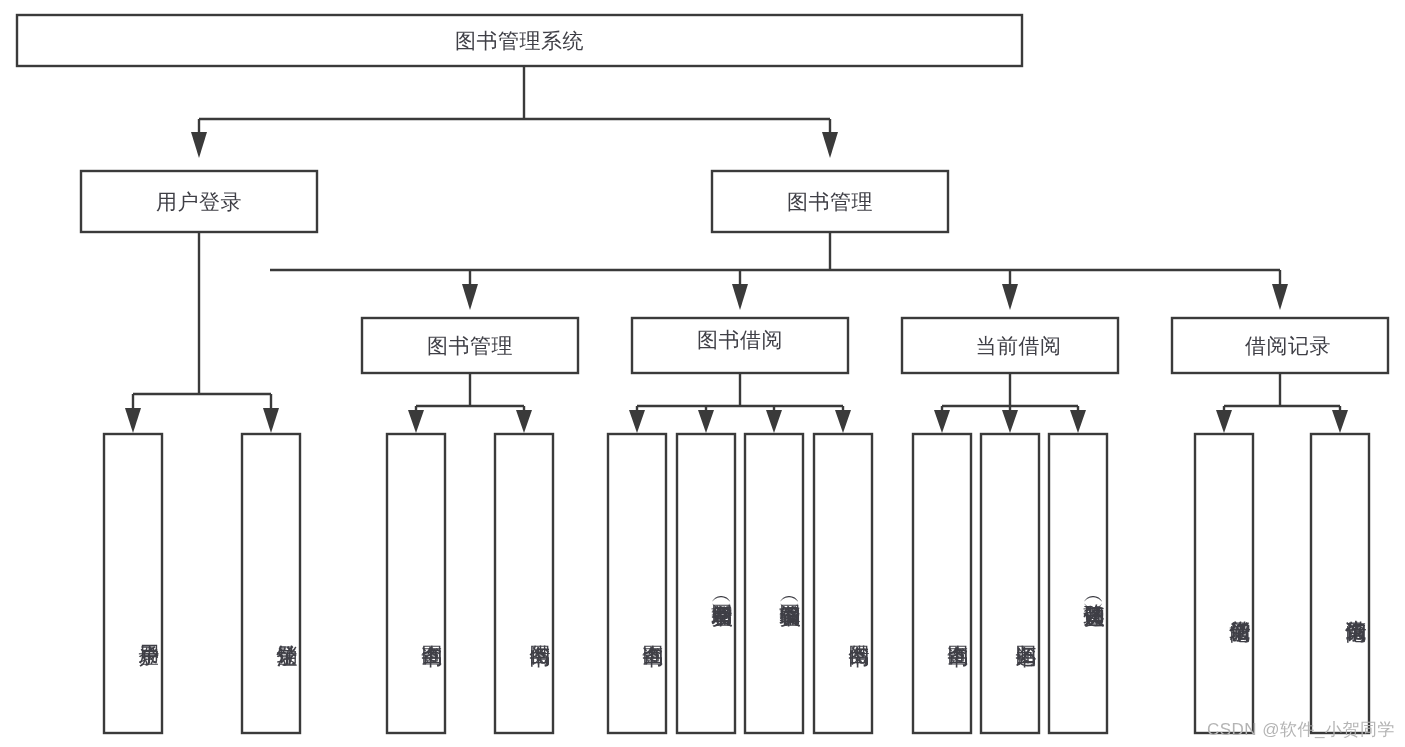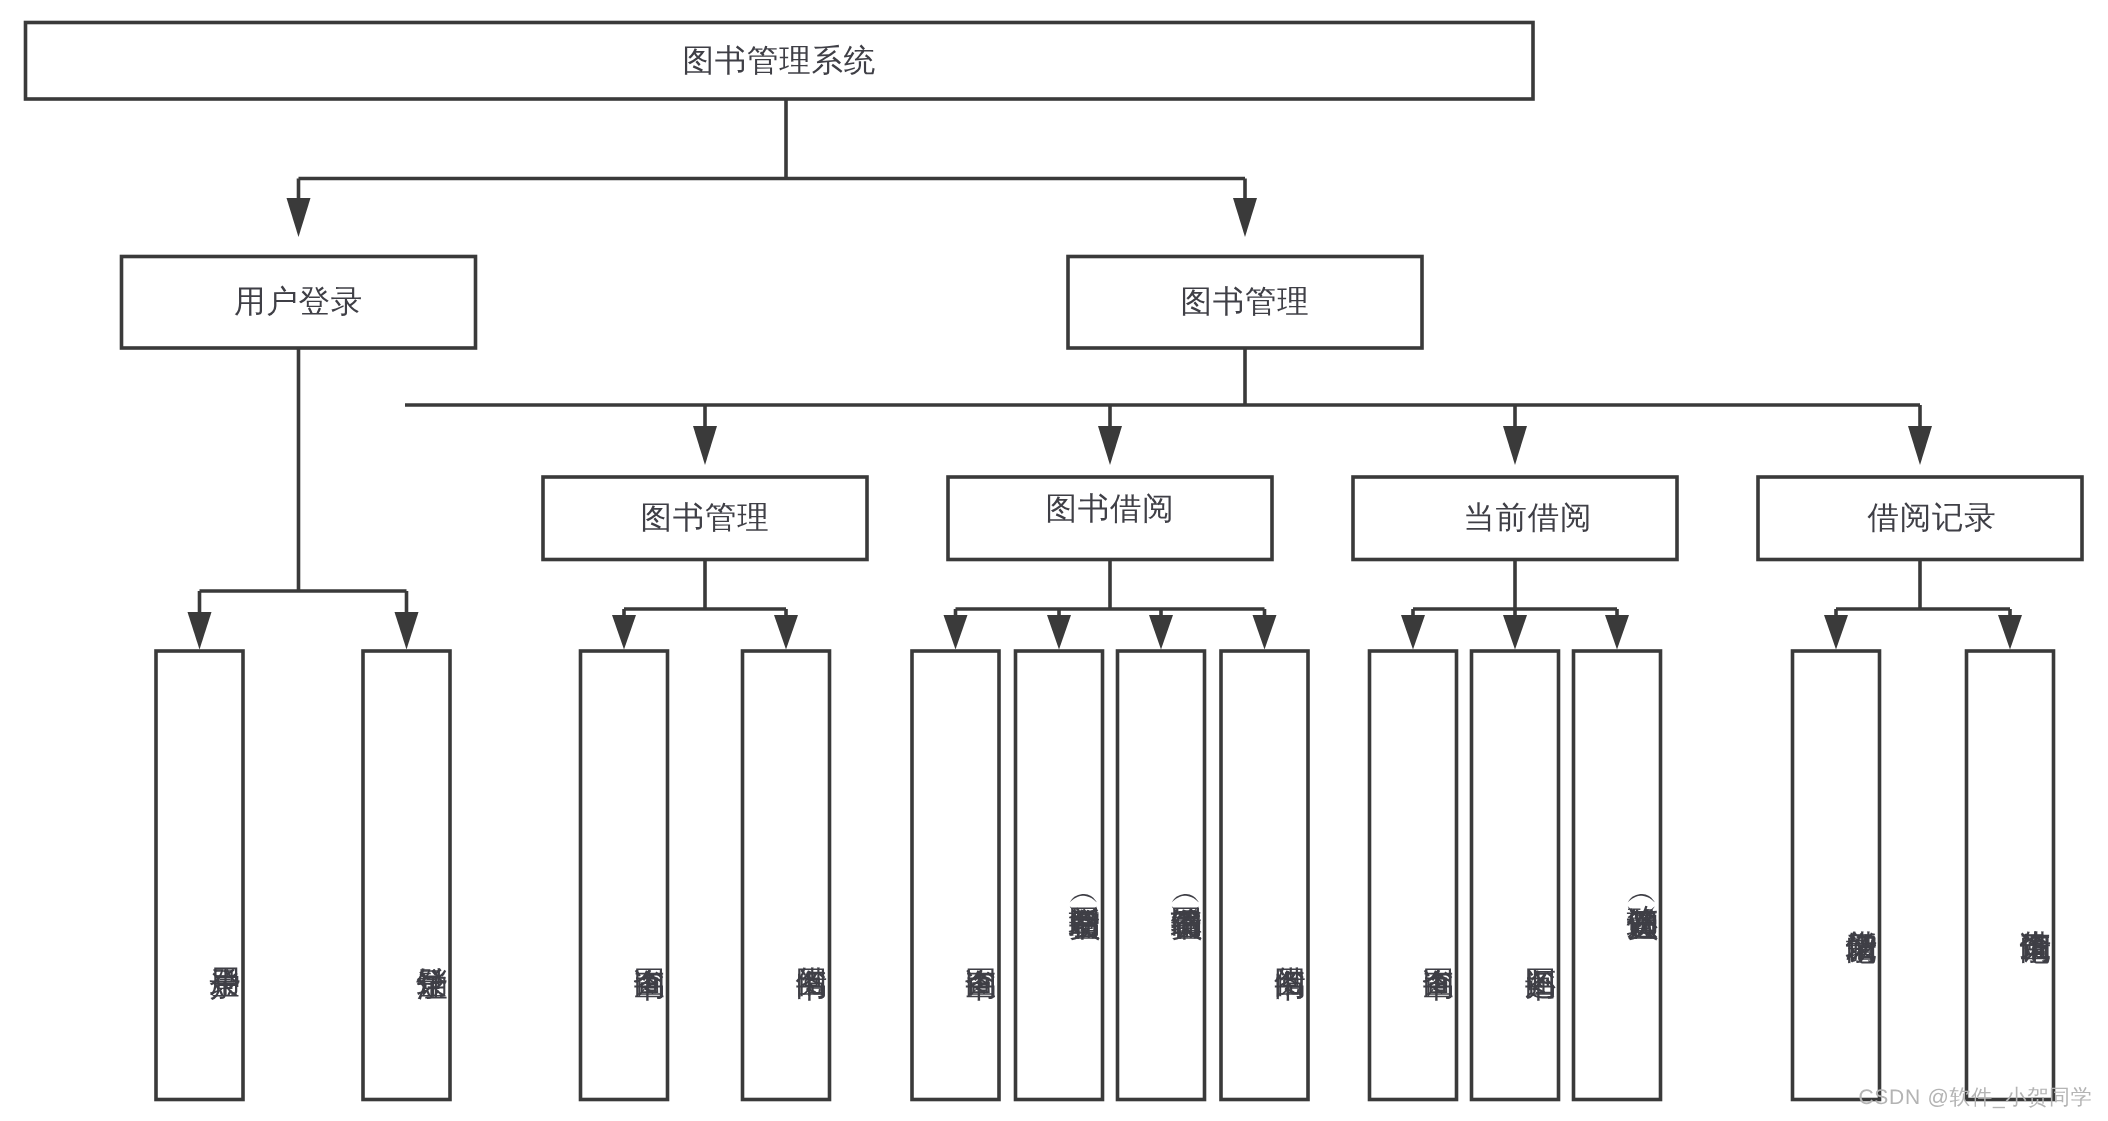--- a/index.html
+++ b/index.html
@@ -72,21 +72,21 @@
     text-orientation: upright;
     align-items: flex-start;
     justify-content: center;
     padding-top: 8px;
     white-space: nowrap;
   }
   .watermark {
     position: absolute;
     right: 10px;
     bottom: 6px;
-    font-size: 14px;
+    font-size: 17px;
     color: #b4b4b4;
     letter-spacing: 0.5px;
     white-space: nowrap;
     pointer-events: none;
   }
 </style>
 </head>
 <body>
 
 <div id="diagram-root">

